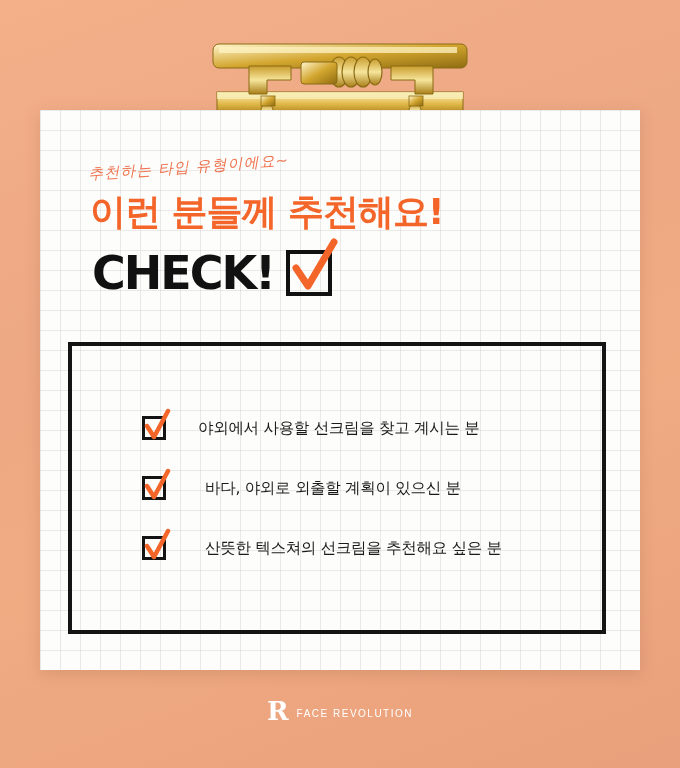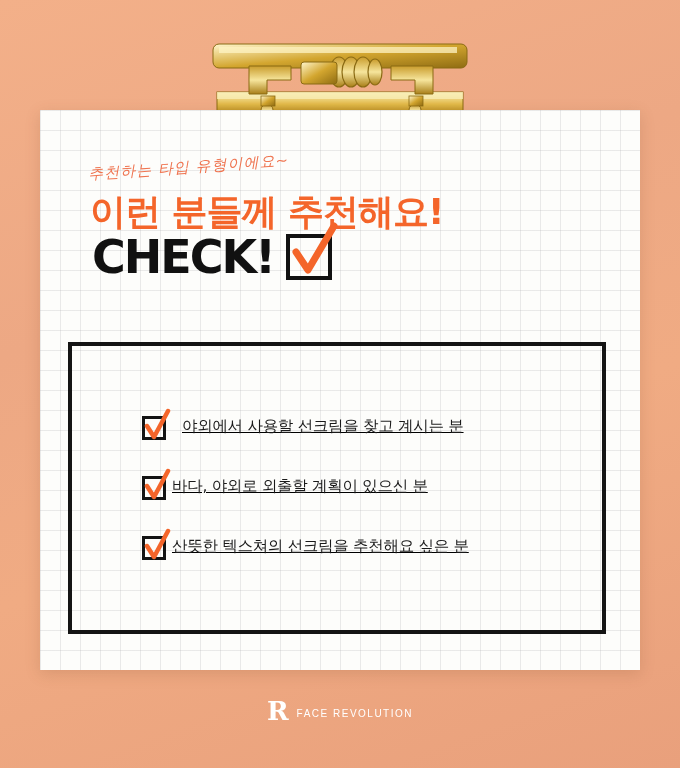--- a/index.html
+++ b/index.html
@@ -81,21 +81,21 @@
     font-size: 36px;
     font-weight: bold;
     color: #f4652a;
     letter-spacing: -1px;
     white-space: nowrap;
   }
 
   .check-row {
     position: absolute;
     left: 52px;
-    top: 124px;
+    top: 140px;
     display: flex;
     align-items: center;
     gap: 12px;
   }
   .check-word {
     font-family: "DejaVu Sans", sans-serif;
     font-size: 46px;
     font-weight: bold;
     color: #111111;
     letter-spacing: -2px;
@@ -135,22 +135,22 @@
     height: 100%;
     display: flex;
     flex-direction: column;
     justify-content: center;
     gap: 36px;
     padding: 0 70px;
     box-sizing: border-box;
   }
   .item {
     display: flex;
-    gap: 6px;
-    text-decoration: underline;
+    align-items: center;
+    gap: 22px;
   }
   .cb {
     position: relative;
     flex: 0 0 auto;
     width: 24px;
     height: 24px;
     border: 3px solid #141414;
     box-sizing: border-box;
   }
   .cb .tick {
@@ -159,20 +159,21 @@
     top: -11px;
     width: 30px;
     height: 36px;
   }
   .item-text {
     font-family: "DejaVu Sans", sans-serif;
     font-size: 15.5px;
     color: #1a1a1a;
     letter-spacing: -0.3px;
     white-space: nowrap;
+    margin-left: 17px;
   }
   .item-indent {
     margin-left: 10px;
   }
 
   
   .brand {
     position: absolute;
     left: 0;
     right: 0;

